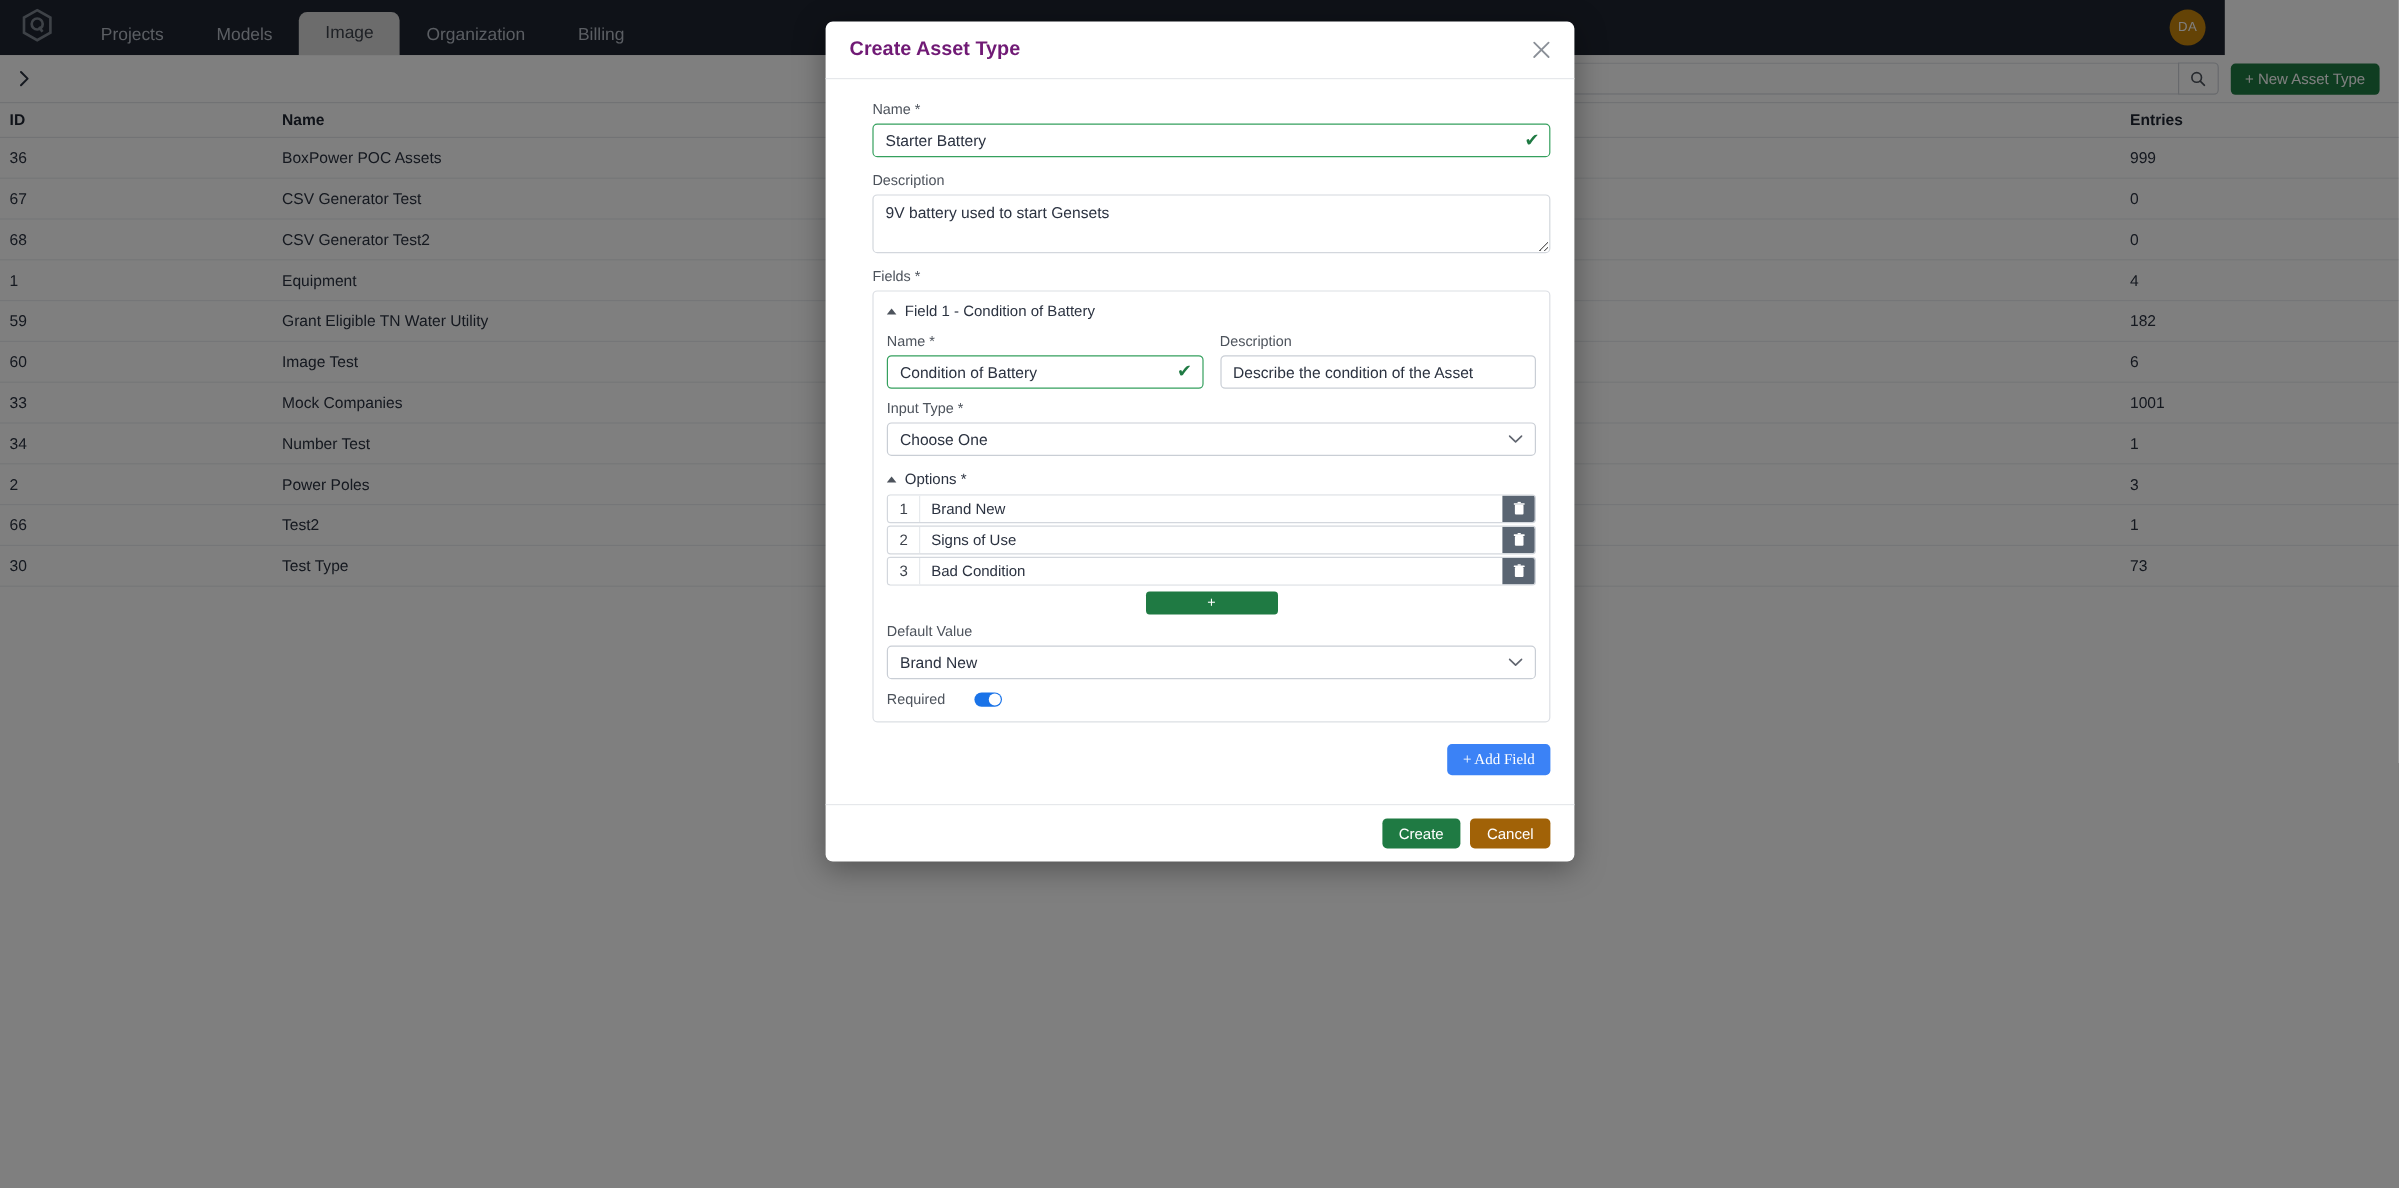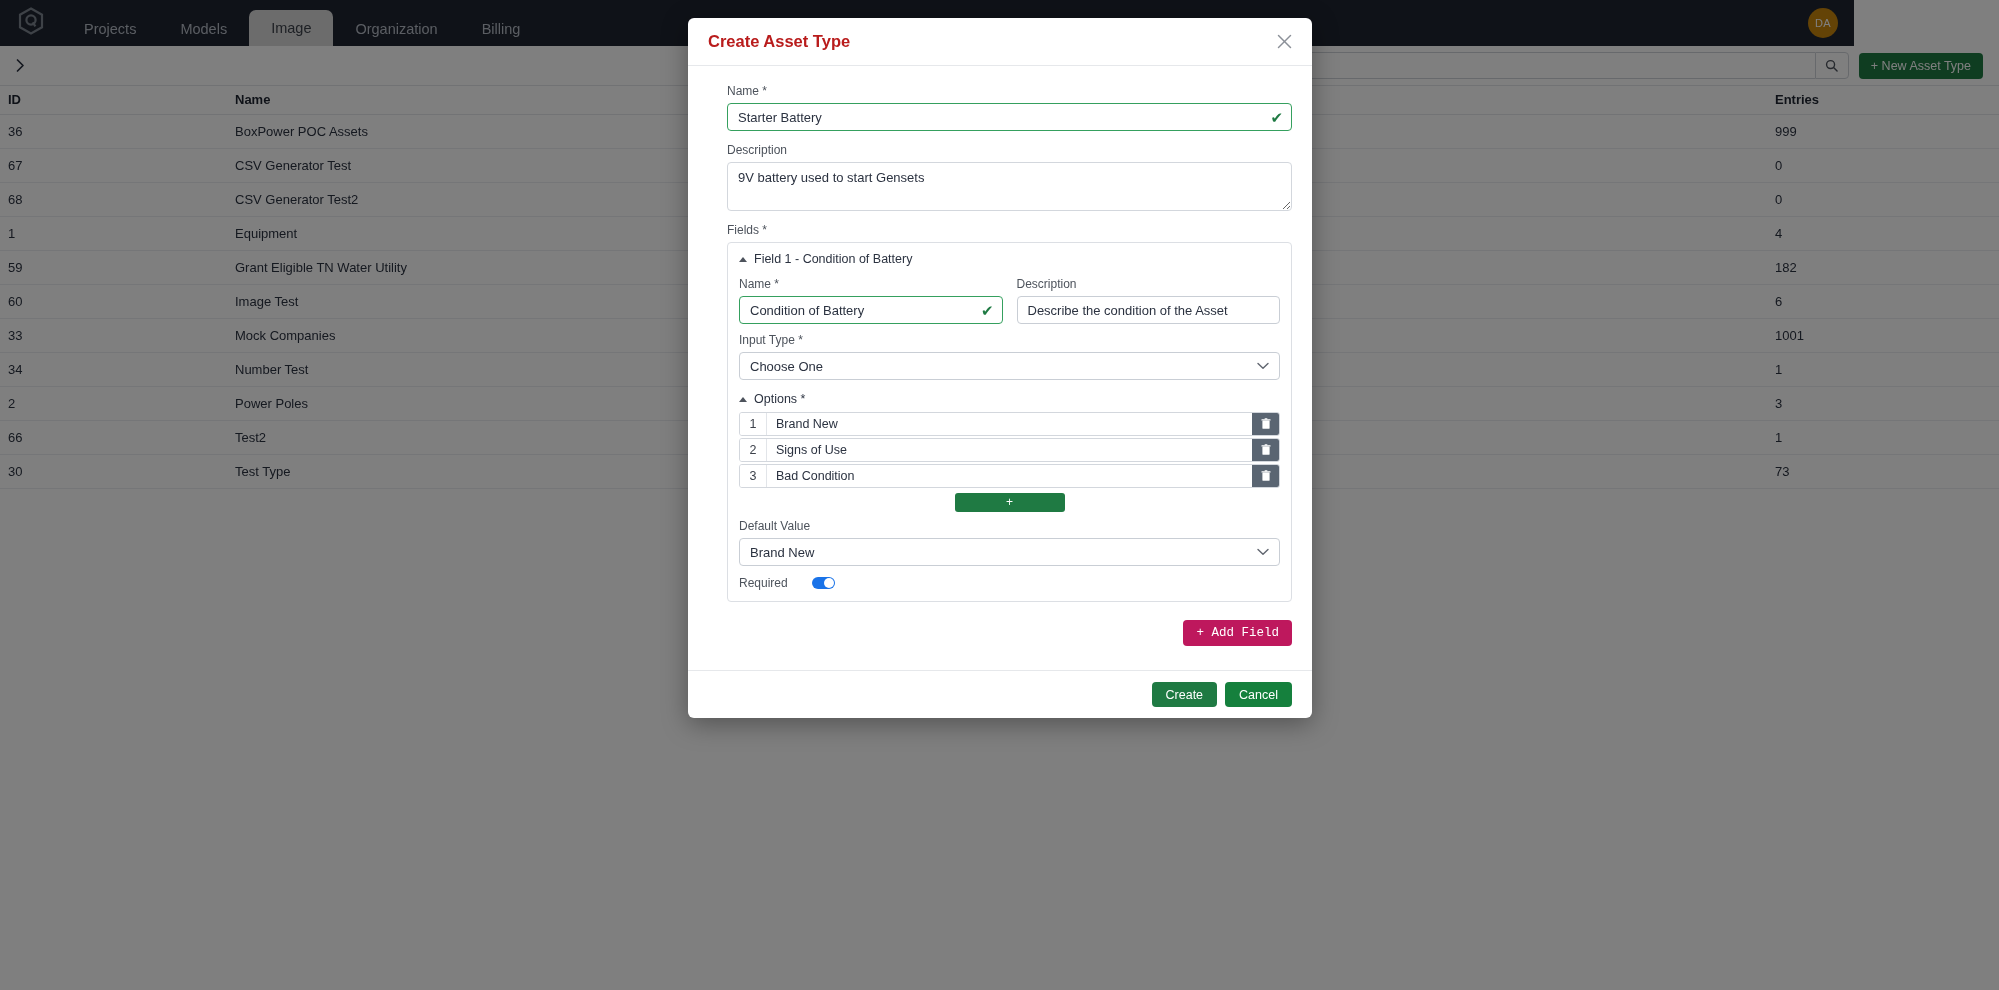--- a/index.html
+++ b/index.html
@@ -195,21 +195,21 @@
   #modal-header {
     height: 48px;
     padding: 0 20px;
     display: flex;
     align-items: center;
     border-bottom: 1px solid #e6e8eb;
   }
   #modal-title {
     font-size: 16.5px;
     font-weight: bold;
-    color: #b91c1c;
+    color: #701a75;
   }
   #modal-close {
     margin-left: auto;
     cursor: pointer;
     color: #8b9098;
     line-height: 0;
   }
 
   #modal-body {
     padding: 18px 20px 10px 20px;
@@ -408,50 +408,50 @@
     background: #ffffff;
   }
 
   #add-field-row {
     display: flex;
     justify-content: flex-end;
     margin-top: 18px;
     margin-bottom: 14px;
   }
   #add-field-btn {
-    background: #be185d;
+    background: #3b82f6;
     color: #ffffff;
     border: none;
     border-radius: 4px;
     height: 26px;
     font-size: 12.5px;
     padding: 0 13px;
     cursor: pointer;
-    font-family: Liberation Mono, monospace;
+    font-family: Liberation Serif, serif;
   }
 
   #modal-footer {
     border-top: 1px solid #e6e8eb;
     padding: 11px 20px;
     display: flex;
     justify-content: flex-end;
     gap: 8px;
   }
   .footer-btn {
     height: 25px;
     border: none;
     border-radius: 4px;
     font-size: 12.5px;
     padding: 0 14px;
     color: #ffffff;
     cursor: pointer;
     font-family: "Liberation Sans", sans-serif;
   }
   #create-btn { background: #1f7a43; }
-  #cancel-btn { background: #15803d; }
+  #cancel-btn { background: #a16207; }
 </style>
 </head>
 <body>
 
 <div id="app-root">
 
   <div id="topbar">
     <div id="logo-wrap">
       <svg class="hex-logo" width="26" height="29" viewBox="0 0 26 29">
         <polygon points="13,1.5 24,7.7 24,20.3 13,26.5 2,20.3 2,7.7" fill="none" stroke="#7c848f" stroke-width="2.2"></polygon>

